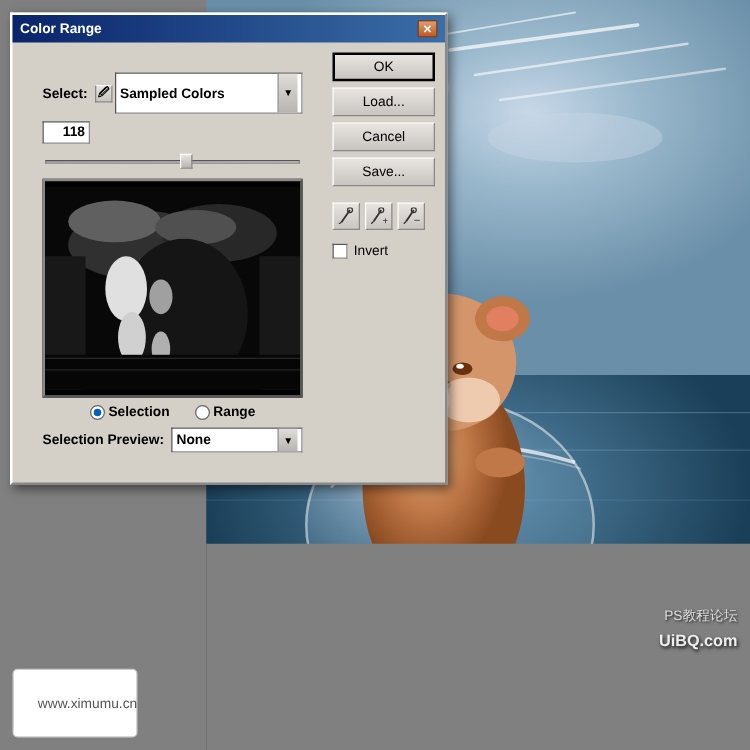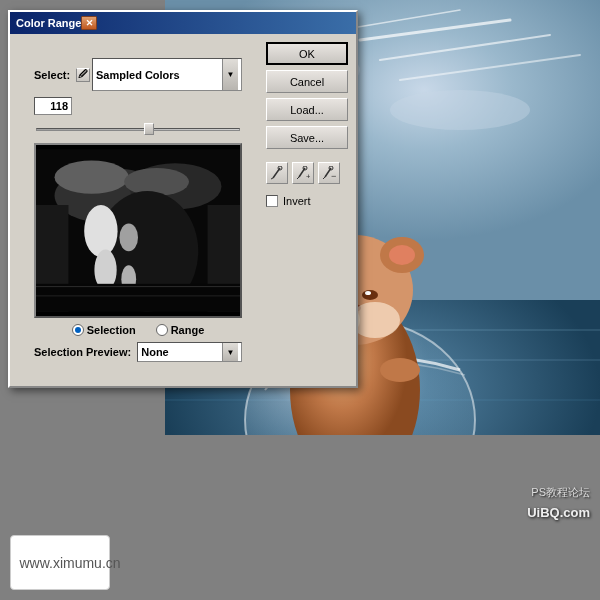--- a/index.html
+++ b/index.html
@@ -99,21 +99,21 @@
       z-index: 100;
     }
 
     
     .dialog-titlebar {
       background: linear-gradient(90deg, #0a246a, #3a6ea8);
       color: white;
       padding: 3px 6px;
       display: flex;
       align-items: center;
-      justify-content: flex-start;
+      justify-content: space-between;
       font-size: 11px;
       font-weight: bold;
       height: 22px;
     }
 
     .title-close-btn {
       width: 16px;
       height: 14px;
       background: linear-gradient(180deg, #e0a070, #c05820);
       border: 1px solid #804020;
@@ -451,21 +451,21 @@
 
   <div style="position:absolute;top:0;left:0;width:165px;height:600px;background:#808080;"></div>
 
   <div style="position:absolute;bottom:0;left:165px;width:435px;height:165px;background:#808080;"></div>
 </div>
 
 <div class="ps-badge">PS教程论坛</div>
 <div class="uibq-badge">UiBQ.com</div>
 
 <div class="watermark">
-  <div style="font-size:14px;color:#555;margin-left:20px;">www.ximumu.cn</div>
+  <div style="font-size:11px;color:#555;margin-left:20px;">www.ximumu.cn</div>
 </div>
 
 <div class="dialog">
 
   <div class="dialog-titlebar">
     <span>Color Range</span>
     <div class="title-close-btn">
       <span>✕</span>
     </div>
   </div>
@@ -548,22 +548,22 @@
         <label>Selection Preview:</label>
         <div class="sel-preview-dropdown">
           <span class="sel-preview-text">None</span>
           <div style="width:16px;height:100%;background:linear-gradient(180deg,#e0ddd8,#b8b5b0);border-left:1px solid #888;display:flex;align-items:center;justify-content:center;font-size:8px;">▼</div>
         </div>
       </div>
     </div>
 
     <div class="dialog-right">
       <div class="dialog-btn default-btn">OK</div>
+      <div class="dialog-btn">Load...</div>
       <div class="dialog-btn">Cancel</div>
-      <div class="dialog-btn">Load...</div>
       <div class="dialog-btn">Save...</div>
 
       <div class="eyedroppers-row">
         <div class="eyedropper-tool">
           <svg width="14" height="14" viewBox="0 0 14 14">
             <line x1="10" y1="2" x2="3" y2="12" stroke="#333" stroke-width="1.5"></line>
             <circle cx="10" cy="2" r="2" fill="none" stroke="#333" stroke-width="1"></circle>
             <line x1="3" y1="12" x2="1" y2="13" stroke="#333" stroke-width="1"></line>
           </svg>
         </div>

